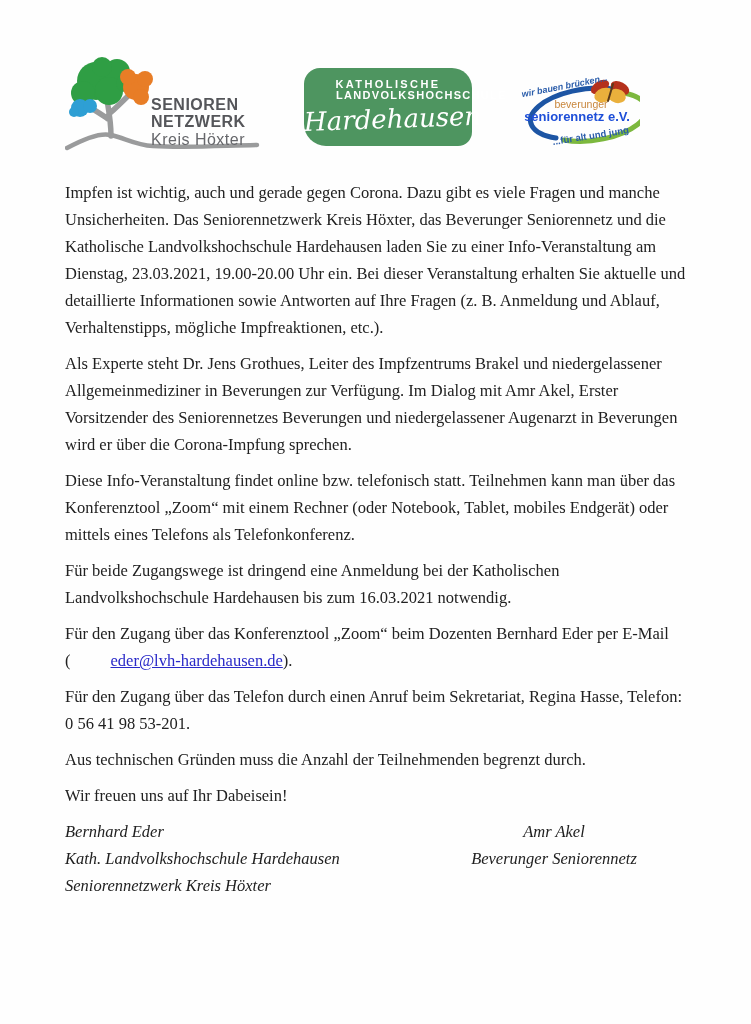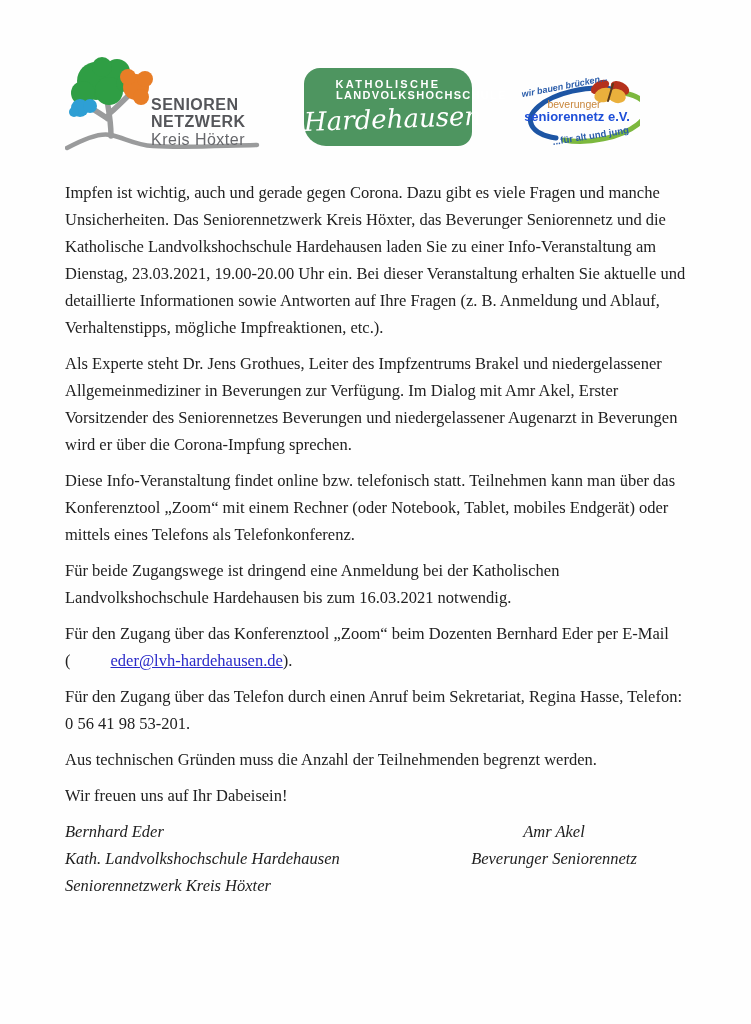--- a/index.html
+++ b/index.html
@@ -21,21 +21,21 @@
              letter-spacing:2.4px;line-height:11px;}
   .lvh-small2{letter-spacing:1.3px;padding-left:32px;}
   .lvh-script{font-family:"DejaVu Serif",serif;font-style:italic;font-size:26px;line-height:30px;
               transform:rotate(-2deg);margin-top:3px;}
 
   .logo-bsn{flex:none;position:relative;margin-left:46px;margin-top:21px;width:122px;height:70px;
             font-family:"Liberation Sans",sans-serif;}
   .bsn-swoosh{position:absolute;left:0;top:0;}
   .bsn-top{position:absolute;left:3px;top:4px;font-size:9px;font-style:italic;font-weight:bold;
            color:#2a5caa;transform:rotate(-11deg);white-space:nowrap;}
-  .bsn-mid1{position:absolute;left:4px;top:21px;width:104px;text-align:center;font-size:10.5px;
+  .bsn-mid1{position:absolute;left:11px;top:21px;width:104px;text-align:center;font-size:10.5px;
             color:#c8863c;}
   .bsn-mid2{position:absolute;left:0;top:32px;width:118px;text-align:center;font-size:13px;
             font-weight:bold;color:#1d4ed8;white-space:nowrap;}
   .bsn-bottom{position:absolute;left:34px;top:53px;font-size:9.5px;font-weight:bold;color:#2a5caa;
               transform:rotate(-9deg);white-space:nowrap;}
 
   
   .title{margin:24px 0 0 0;font-size:21px;font-weight:bold;line-height:31px;color:#151515;
          letter-spacing:-0.2px;}
 
@@ -123,21 +123,21 @@
     </div>
 
 
     <div class="bodytext">
       <p>Impfen ist wichtig, auch und gerade gegen Corona. Dazu gibt es viele Fragen und manche Unsicherheiten. Das Seniorennetzwerk Kreis Höxter, das Beverunger Seniorennetz und die Katholische Landvolkshochschule Hardehausen laden Sie zu einer Info-Veranstaltung am Dienstag, 23.03.2021, 19.00-20.00 Uhr ein. Bei dieser Veranstaltung erhalten Sie aktuelle und detaillierte Informationen sowie Antworten auf Ihre Fragen (z. B. Anmeldung und Ablauf, Verhaltenstipps, mögliche Impfreaktionen, etc.).</p>
       <p>Als Experte steht Dr. Jens Grothues, Leiter des Impfzentrums Brakel und niedergelassener Allgemeinmediziner in Beverungen zur Verfügung. Im Dialog mit Amr Akel, Erster Vorsitzender des Seniorennetzes Beverungen und niedergelassener Augenarzt in Beverungen wird er über die Corona-Impfung sprechen.</p>
       <p>Diese Info-Veranstaltung findet online bzw. telefonisch statt. Teilnehmen kann man über das Konferenztool „Zoom“ mit einem Rechner (oder Notebook, Tablet, mobiles Endgerät) oder mittels eines Telefons als Telefonkonferenz.</p>
       <p>Für beide Zugangswege ist dringend eine Anmeldung bei der Katholischen Landvolkshochschule Hardehausen bis zum 16.03.2021 notwendig.</p>
       <p><span>Für den Zugang über das Konferenztool „Zoom“ beim Dozenten Bernhard Eder per E-Mail (</span><a class="email">eder@lvh-hardehausen.de</a><span>).</span></p>
       <p>Für den Zugang über das Telefon durch einen Anruf beim Sekretariat, Regina Hasse, Telefon: 0 56 41 98 53-201.</p>
-      <p>Aus technischen Gründen muss die Anzahl der Teilnehmenden begrenzt werden.</p>
+      <p>Aus technischen Gründen muss die Anzahl der Teilnehmenden begrenzt durch.</p>
       <p>Wir freuen uns auf Ihr Dabeisein!</p>
 
       <div class="signature">
         <div class="sig-left">
           <div>Bernhard Eder</div>
           <div>Kath. Landvolkshochschule Hardehausen</div>
           <div>Seniorennetzwerk Kreis Höxter</div>
         </div>
         <div class="sig-right">
           <div>Amr Akel</div>

